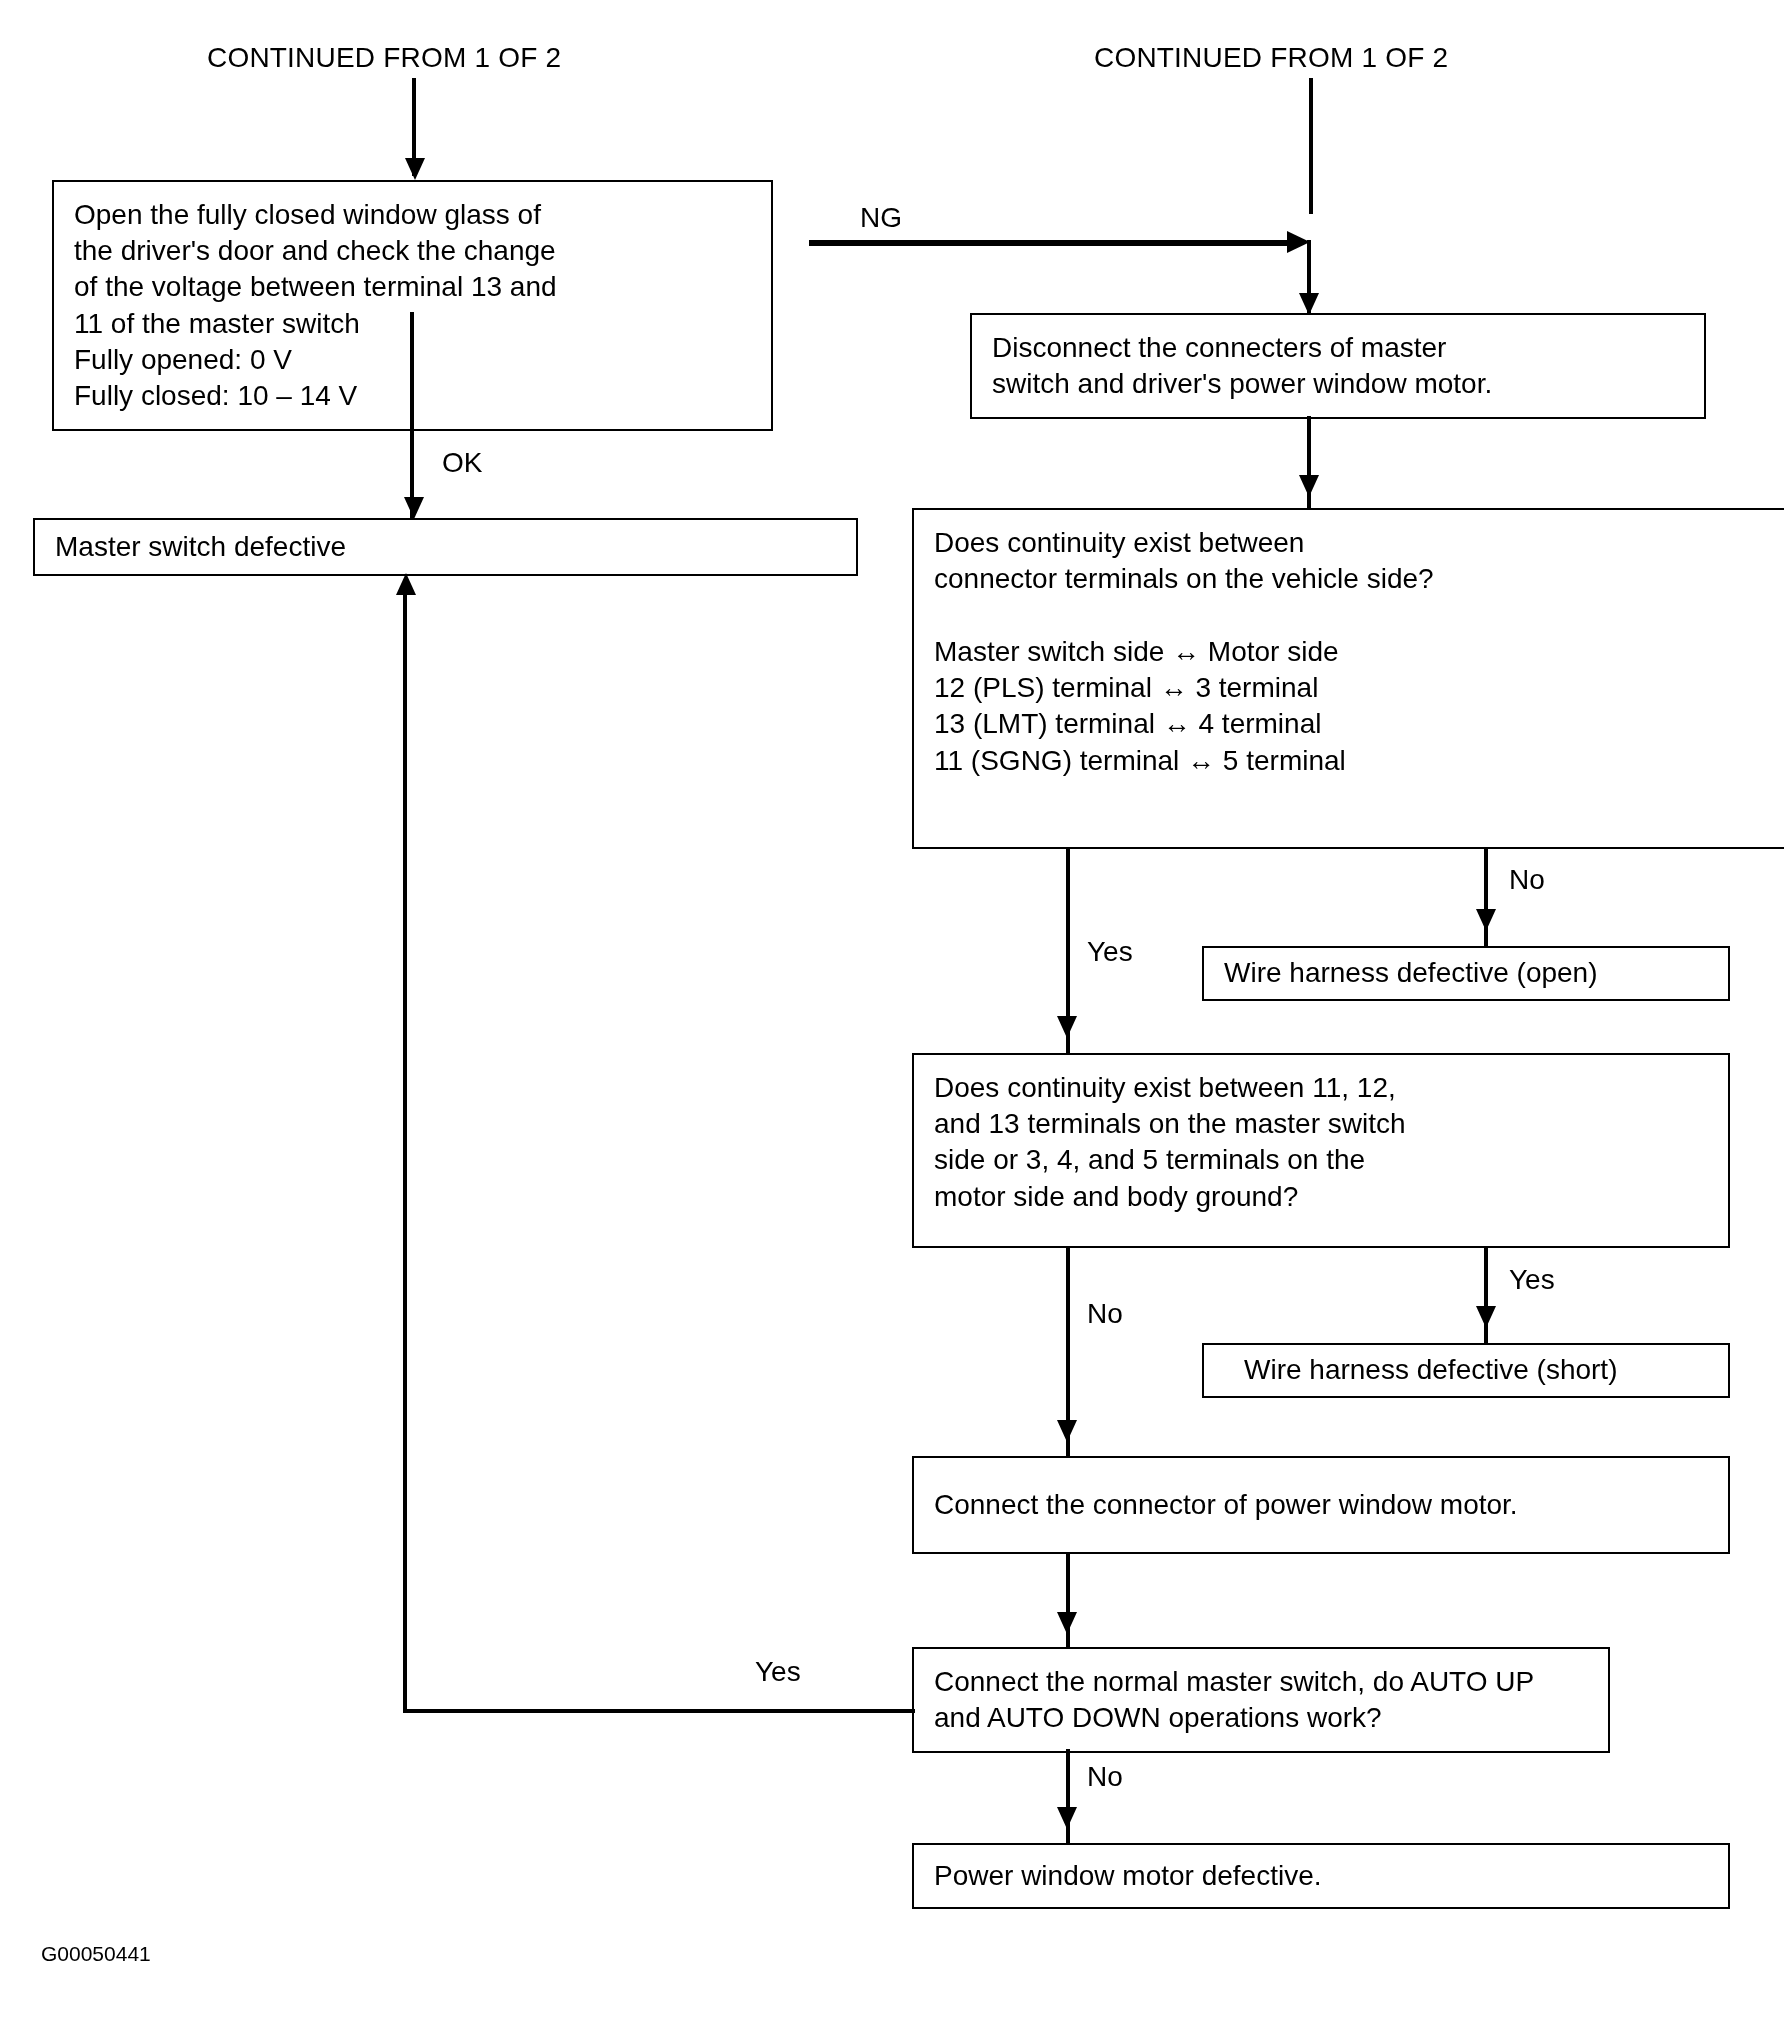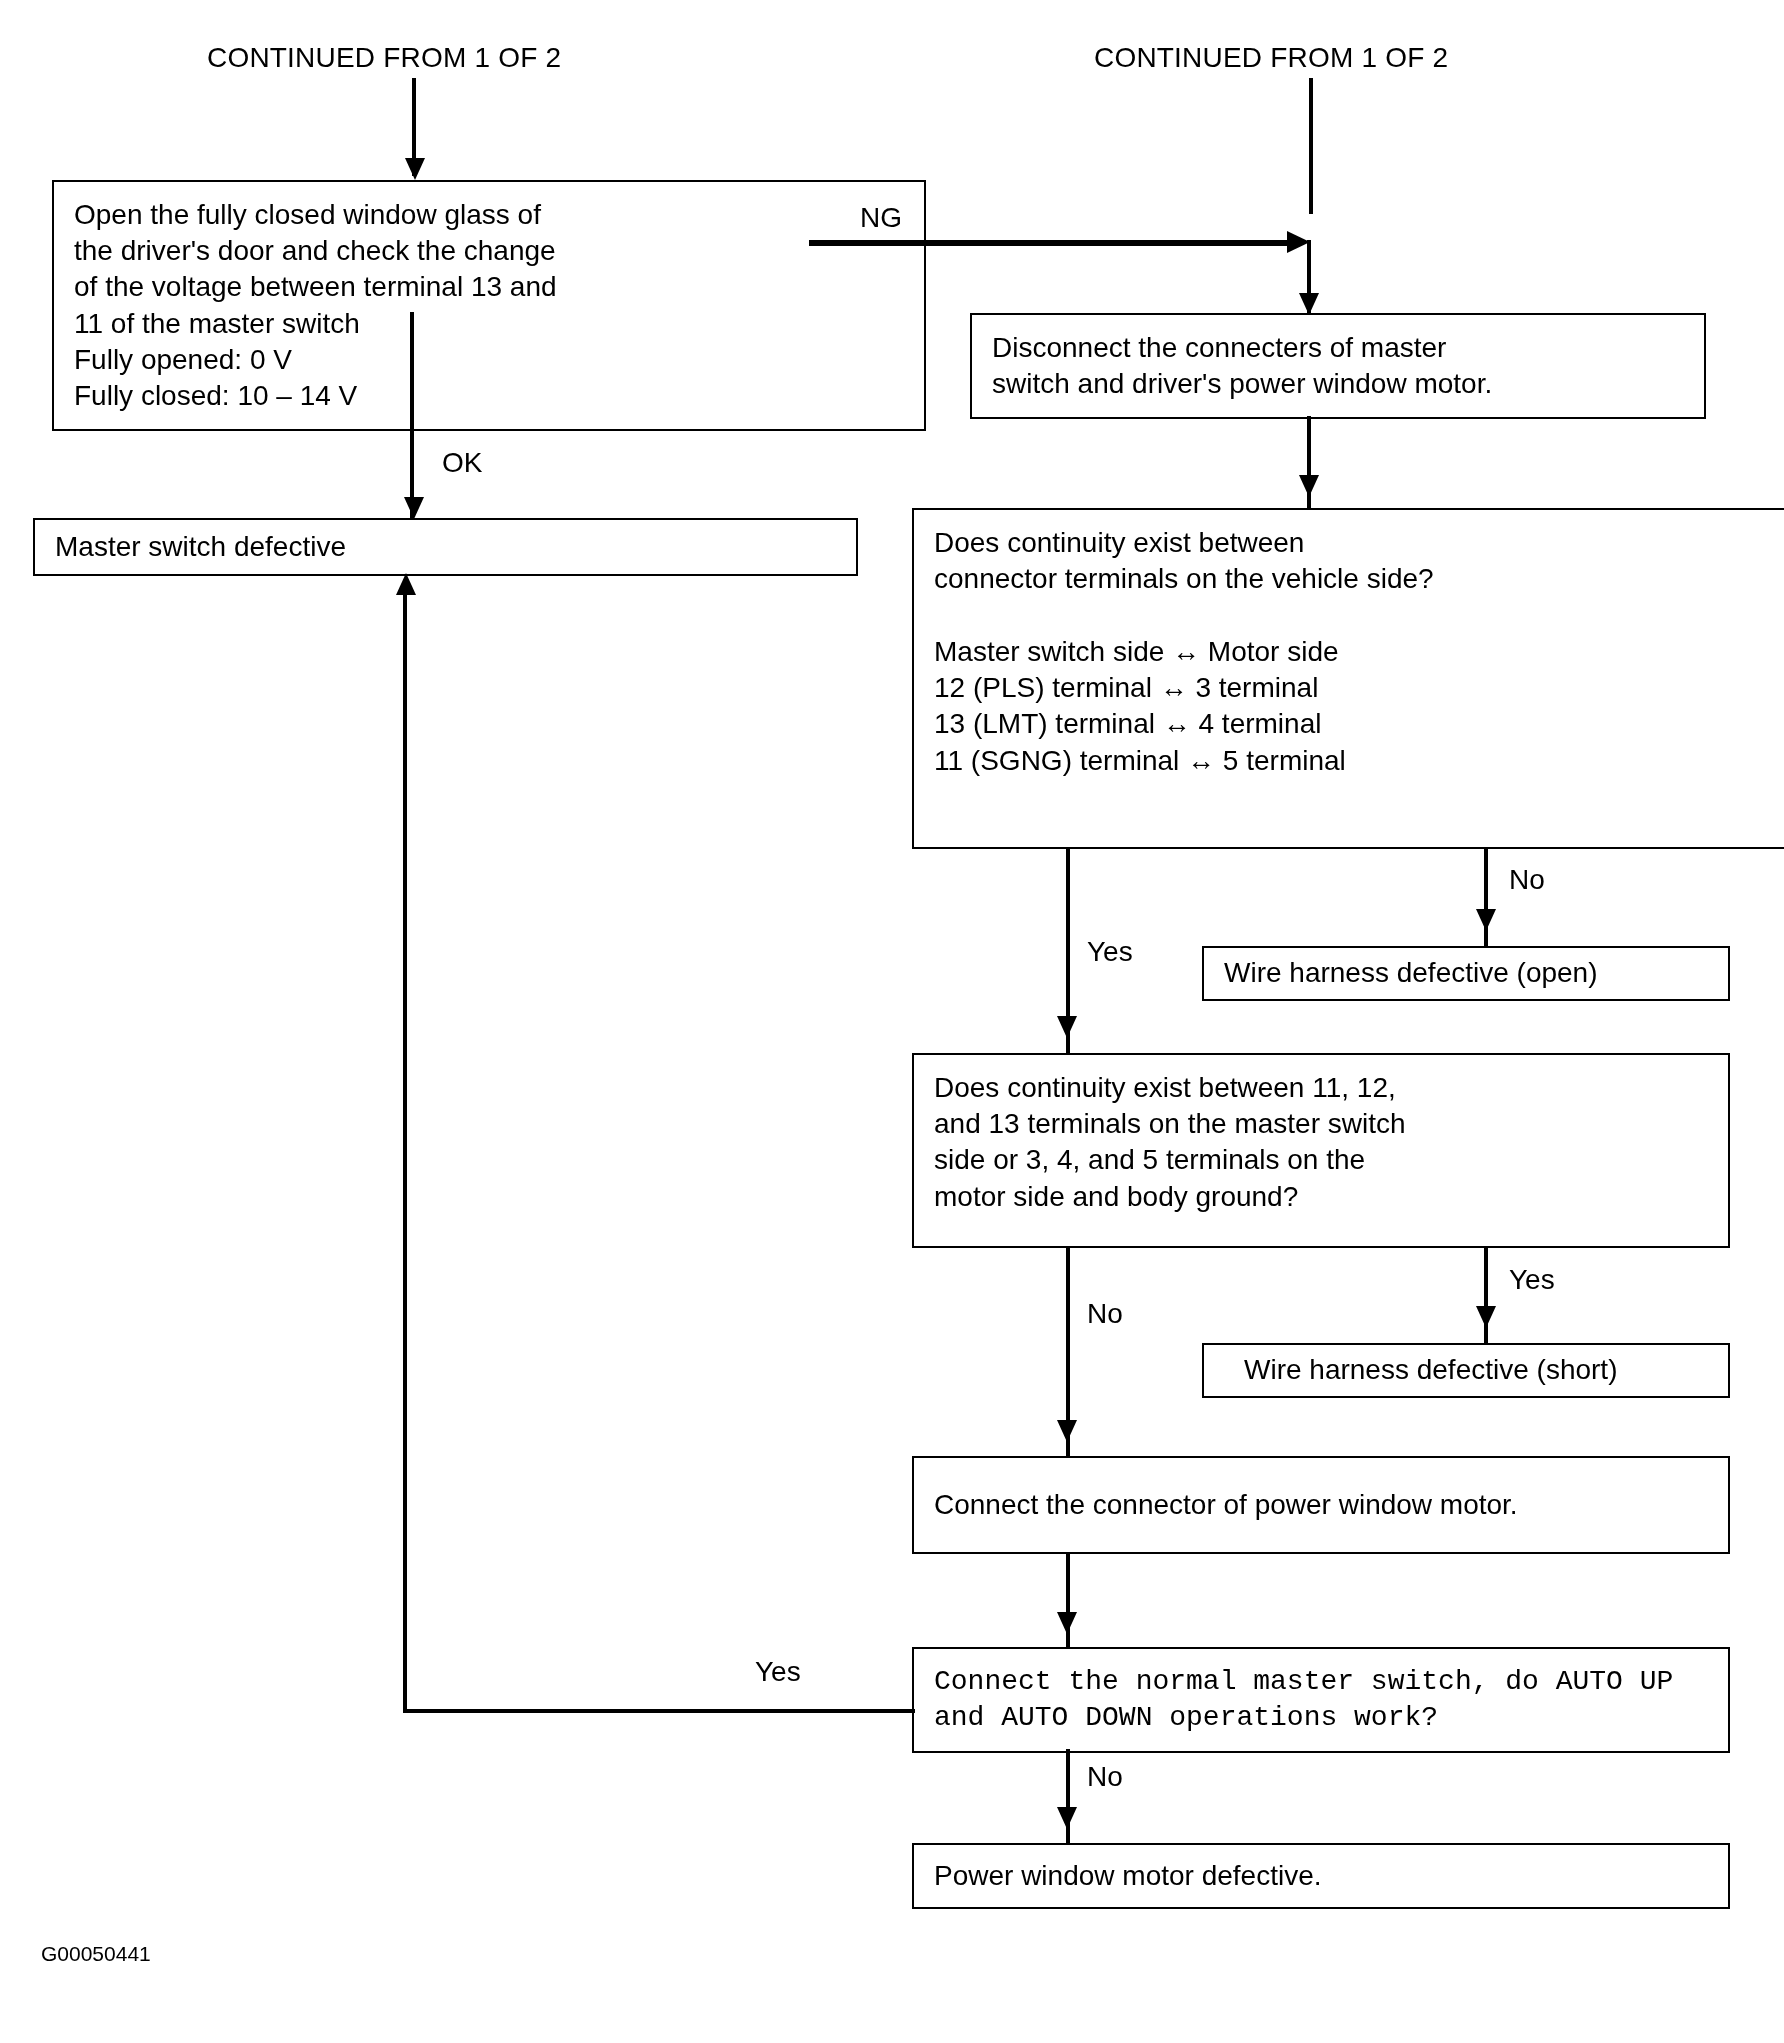--- a/index.html
+++ b/index.html
@@ -104,21 +104,21 @@
 
   <div class="caption" style="left:207px; top:42px;">CONTINUED FROM 1 OF 2</div>
 
   <div class="caption" style="left:1094px; top:42px;">CONTINUED FROM 1 OF 2</div>
 
   <div class="vline" style="left:412px; top:78px; height:98px;"></div>
   <div class="arrow-down" style="left:405px; top:158px;"></div>
 
   <div class="vline" style="left:1309px; top:78px; height:136px;"></div>
 
-  <div class="fbox" style="left:52px; top:180px; width:874px; height:132px; height:auto; min-height:132px;">Open the fully closed window glass of
+  <div class="fbox" style="left:52px; top:180px; width:721px; height:132px; height:auto; min-height:132px;">Open the fully closed window glass of
 the driver's door and check the change
 of the voltage between terminal 13 and
 11 of the master switch
 Fully opened: 0 V
 Fully closed: 10 – 14 V</div>
 
   <div class="hline thick" style="left:809px; top:240px; width:480px;"></div>
   <div class="arrow-right" style="left:1287px; top:231px;"></div>
   <div class="edge-label" style="left:835px; top:202px;margin-left:25px;">NG</div>
 
@@ -168,21 +168,21 @@
 
   <div class="vline" style="left:1066px; top:1248px; height:214px;"></div>
   <div class="arrow-down" style="left:1057px; top:1420px;"></div>
   <div class="edge-label" style="left:1087px; top:1298px;">No</div>
 
   <div class="fbox tight" style="left:912px; top:1456px; width:818px; height:98px;">Connect the connector of power window motor.</div>
 
   <div class="vline" style="left:1066px; top:1554px; height:100px;"></div>
   <div class="arrow-down" style="left:1057px; top:1612px;"></div>
 
-  <div class="fbox" style="left:912px; top:1647px; width:818px; min-height:102px;font-family:Liberation Mono, monospace;">Connect the normal master switch, do AUTO UP
+  <div class="fbox" style="left:912px; top:1647px; width:698px; min-height:102px;">Connect the normal master switch, do AUTO UP
 and AUTO DOWN operations work?</div>
 
   <div class="hline" style="left:403px; top:1709px; width:512px;"></div>
   <div class="vline" style="left:403px; top:591px; height:1122px;"></div>
   <div class="arrow-up" style="left:396px; top:573px;"></div>
   <div class="edge-label" style="left:755px; top:1656px;">Yes</div>
 
   <div class="vline" style="left:1066px; top:1749px; height:100px;"></div>
   <div class="arrow-down" style="left:1057px; top:1807px;"></div>
   <div class="edge-label" style="left:1087px; top:1761px;">No</div>

